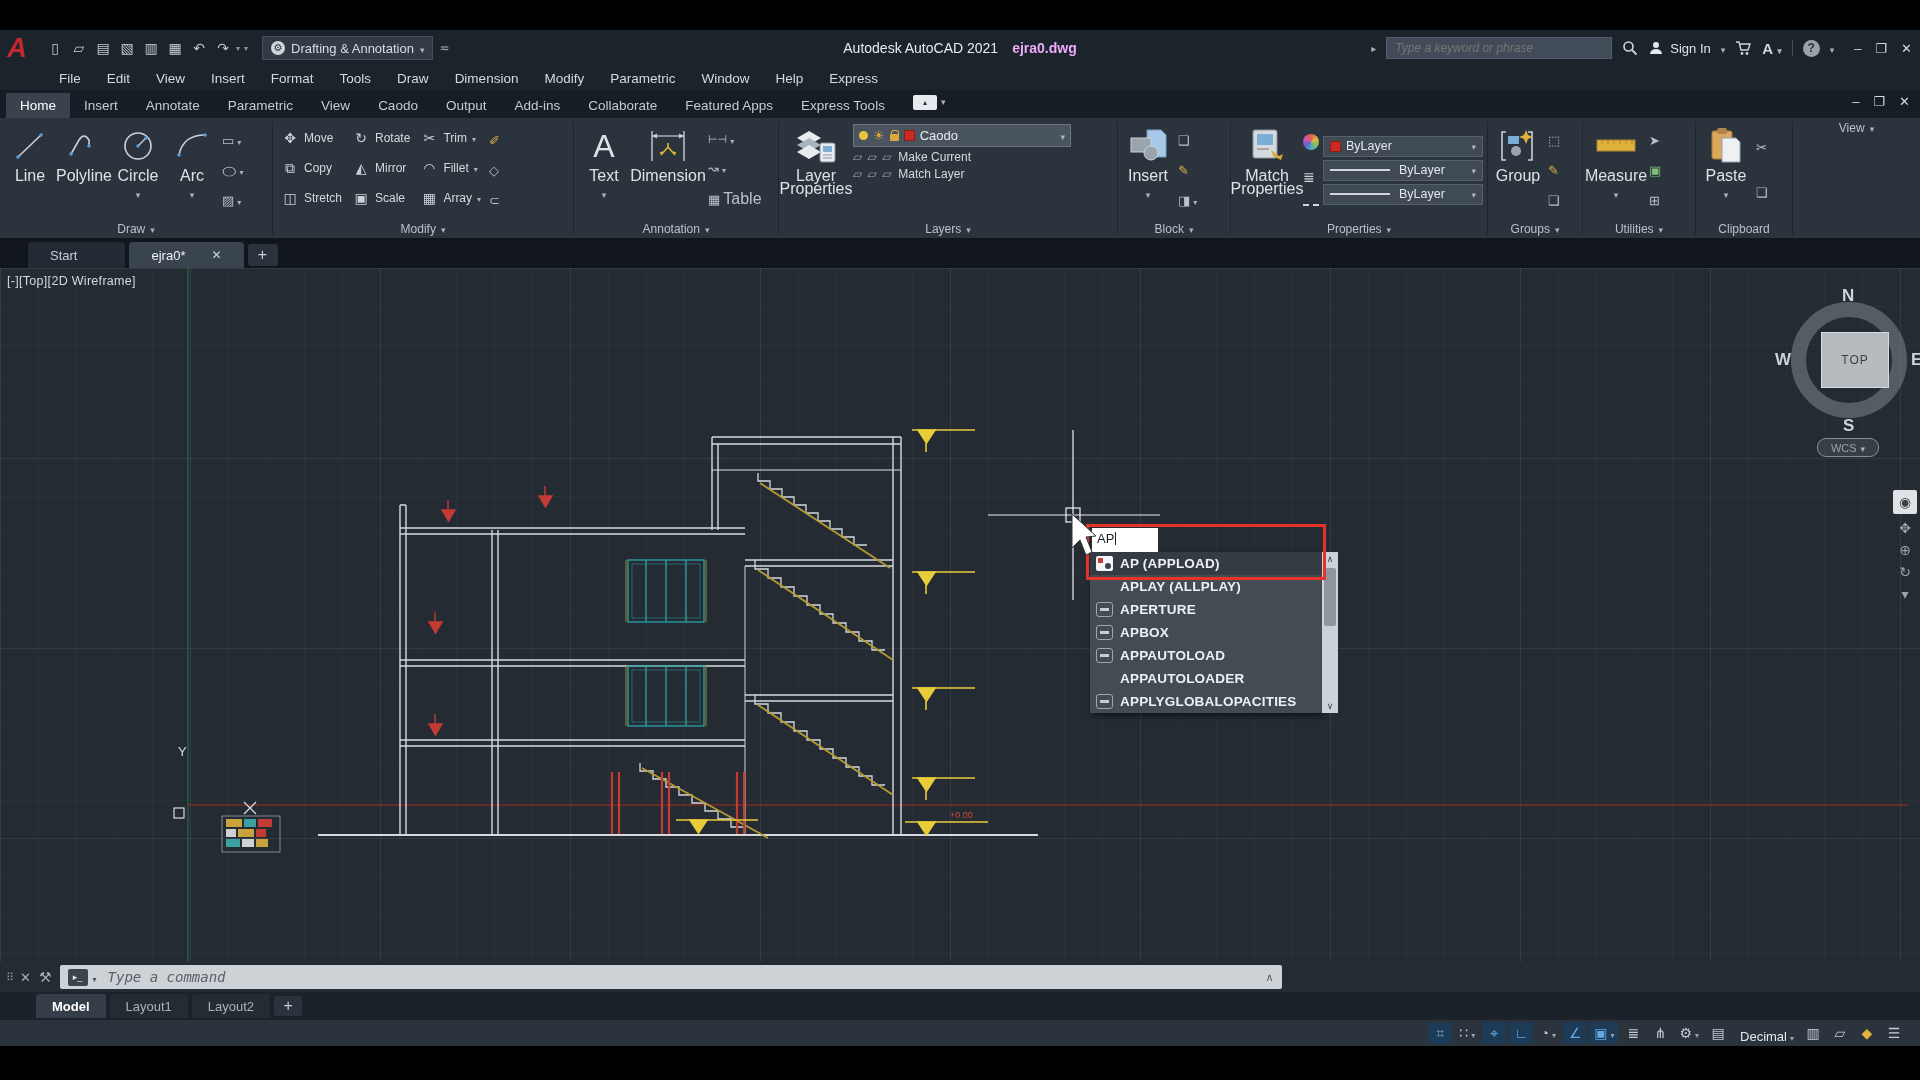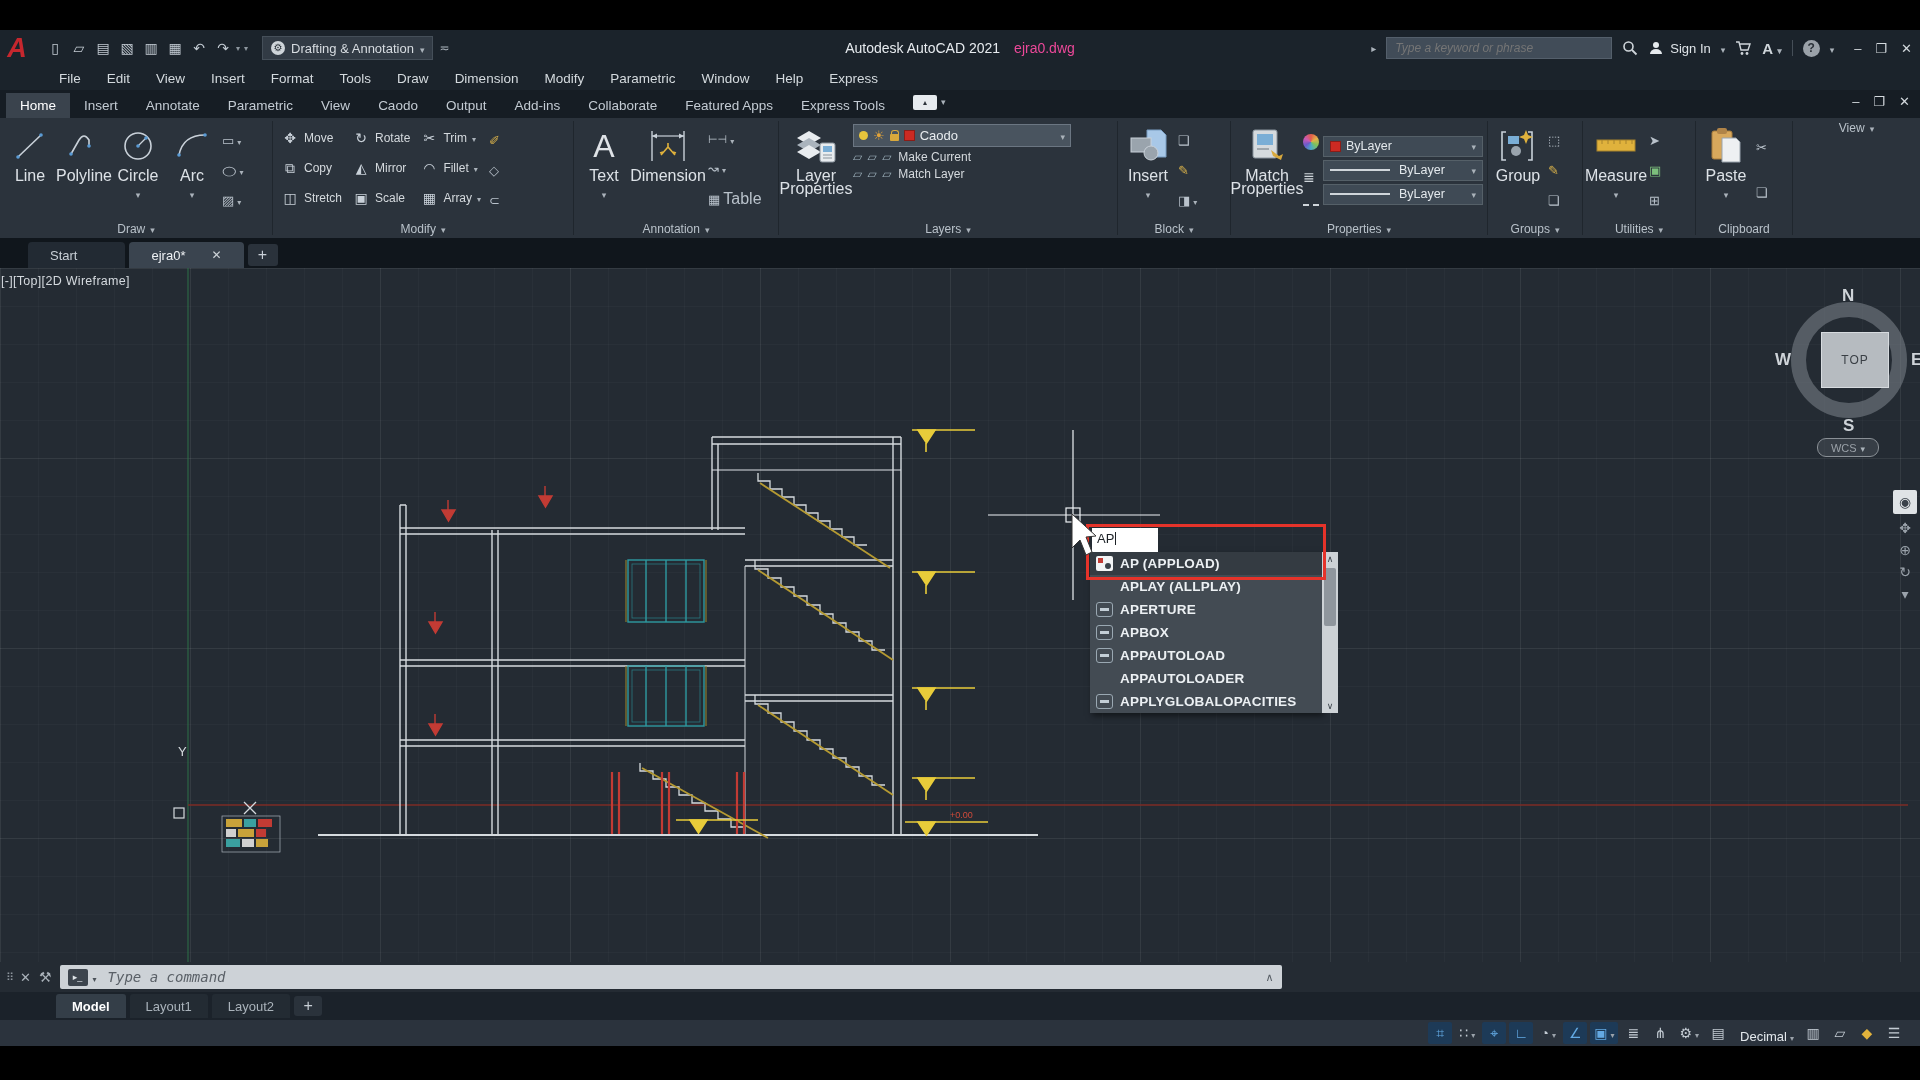--- a/index.html
+++ b/index.html
@@ -13,21 +13,21 @@
   .acad-logo { width:34px; text-align:center; font-size:27px; font-weight:bold; color:#c6272e; line-height:30px; font-style:italic; }
   .qat { display:flex; align-items:center; gap:2px; margin-left:10px; }
   .qat-btn { width:22px; height:22px; display:flex; align-items:center; justify-content:center; color:#c3cbd3; font-size:14px; }
   .qat-dd { color:#8d969e; font-size:8px; margin:0 2px; }
   .workspace { display:flex; align-items:center; gap:6px; background:#323b45; border:1px solid #454f59; height:24px; padding:0 8px; margin-left:12px; color:#d7dce1; font-size:13px; }
   .ws-gear { width:14px; height:14px; border-radius:50%; background:#cfd5da; color:#2a323a; font-size:10px; line-height:14px; text-align:center; }
   .caret::after { content:"▾"; font-size:9px; color:#aab2ba; }
   .ws-extra { color:#aab2ba; font-size:12px; margin-left:6px; letter-spacing:-1px; }
   .title-center { position:absolute; left:50%; transform:translateX(-50%); display:flex; gap:14px; font-size:14px; }
   .app-title { color:#e7ebef; }
-  .doc-title { color:#ec4899; }
+  .doc-title { color:#f0abfc;font-weight:bold; }
   .title-right { position:absolute; right:8px; display:flex; align-items:center; gap:10px; }
   .expand-arrow { color:#aab2ba; font-size:10px; }
   .search-box { width:226px; height:22px; background:#414c58; border:1px solid #545f6b; color:#9aa3ad; font-size:12px; font-style:italic; padding:0 8px; font-family:"Liberation Sans", sans-serif; }
   .tb-icon { color:#cfd5da; font-size:15px; display:flex; align-items:center; gap:4px; }
   .signin { color:#dfe4e8; font-size:13px; display:flex; align-items:center; gap:6px; }
   .help-circle { width:17px; height:17px; border-radius:50%; background:#9aa1a8; color:#2b3138; font-size:12px; font-weight:bold; text-align:center; line-height:17px; }
   .win-ctrl { display:flex; gap:14px; color:#d4dade; font-size:13px; margin-left:10px; }
   .tb-sep { width:1px; height:16px; background:#454e57; }
 
   
@@ -85,21 +85,21 @@
 
   
   .canvas { position:relative; height:694px; background:#242b33;
     background-image:
       linear-gradient(rgba(255,255,255,0.05) 1px, transparent 1px),
       linear-gradient(90deg, rgba(255,255,255,0.05) 1px, transparent 1px),
       linear-gradient(rgba(255,255,255,0.022) 1px, transparent 1px),
       linear-gradient(90deg, rgba(255,255,255,0.022) 1px, transparent 1px);
     background-size:190px 190px, 190px 190px, 38px 38px, 38px 38px;
     overflow:hidden; }
-  .vp-label { position:absolute; left:1px; top:6px; color:#d4d9de; font-size:12.5px; letter-spacing:.3px; }
+  .vp-label { position:absolute; left:7px; top:6px; color:#d4d9de; font-size:12.5px; letter-spacing:.3px; }
   .canvas svg.draw { position:absolute; left:0; top:0; }
 
   
   .viewcube { position:absolute; left:1779px; top:20px; width:140px; height:176px; }
   .vc-ring { position:absolute; left:12px; top:14px; width:116px; height:116px; border-radius:50%; border:15px solid rgba(125,133,141,0.55); }
   .vc-face { position:absolute; left:42px; top:44px; width:68px; height:56px; background:#b6bbc0; border:1px solid #d7dbdf; display:flex; align-items:center; justify-content:center; font-size:12px; letter-spacing:1px; color:#3a3f45; }
   .vc-n { position:absolute; left:63px; top:-2px; } .vc-s { position:absolute; left:64px; top:128px; }
   .vc-w { position:absolute; left:-4px; top:62px; } .vc-e { position:absolute; left:132px; top:62px; }
   .vc-letter { color:#ced3d8; font-weight:bold; font-size:17px; }
   .wcs-pill { position:absolute; left:38px; top:150px; width:62px; height:19px; border:1px solid #8a9096; border-radius:9px; color:#9aa1a8; font-size:11px; display:flex; align-items:center; justify-content:center; gap:4px; background:rgba(170,176,182,0.15); }
@@ -134,21 +134,21 @@
   .cmd-grip { color:#8d959d; font-size:11px; letter-spacing:-2px; }
   .cmd-x { color:#aab2ba; font-size:13px; }
   .cmd-wrench { color:#aab2ba; font-size:14px; }
   .cmd-bar { width:1222px; height:24px; background:#cdd2d7; border-radius:2px; display:flex; align-items:center; padding:0 8px; gap:5px; }
   .cmd-chip { width:20px; height:17px; background:#3c444d; border-radius:2px; color:#dfe4e8; font-size:9px; text-align:center; line-height:17px; }
   .cmd-chip-dd::after { content:"▾"; font-size:8px; color:#4a5158; }
   .cmd-text { color:#5a6067; font-size:14px; font-style:italic; font-family:"DejaVu Sans Mono", monospace; margin-left:6px; }
   .cmd-collapse { margin-left:auto; color:#555c63; font-size:11px; }
 
   
-  .layoutrow { height:28px; background:#1b222a; display:flex; align-items:center; padding-left:56px; gap:4px; }
+  .layoutrow { height:28px; background:#1b222a; display:flex; align-items:center; padding-left:36px; gap:4px; }
   .ltab { height:24px; padding:0 16px; display:flex; align-items:center; font-size:13px; color:#aab3bb; background:#232b33; border-radius:3px 3px 0 0; }
   .ltab.active { background:#343e48; color:#fff; font-weight:bold; }
   .ltab-add { width:28px; height:20px; background:#2a323b; border-radius:3px; color:#c8cfd6; text-align:center; line-height:20px; }
 
   
   .statusrow { height:26px; background:#2b333d; display:flex; align-items:center; justify-content:flex-end; padding-right:14px; }
   .sb-items { display:flex; align-items:center; gap:3px; }
   .sb-item { height:22px; min-width:24px; display:flex; align-items:center; justify-content:center; gap:3px; padding:0 4px; color:#c3cbd3; font-size:14px; border-radius:2px; }
   .sb-item.on { background:#1d3a57; color:#63a9e3; }
   .sb-item .sb-dd { display:none; }

